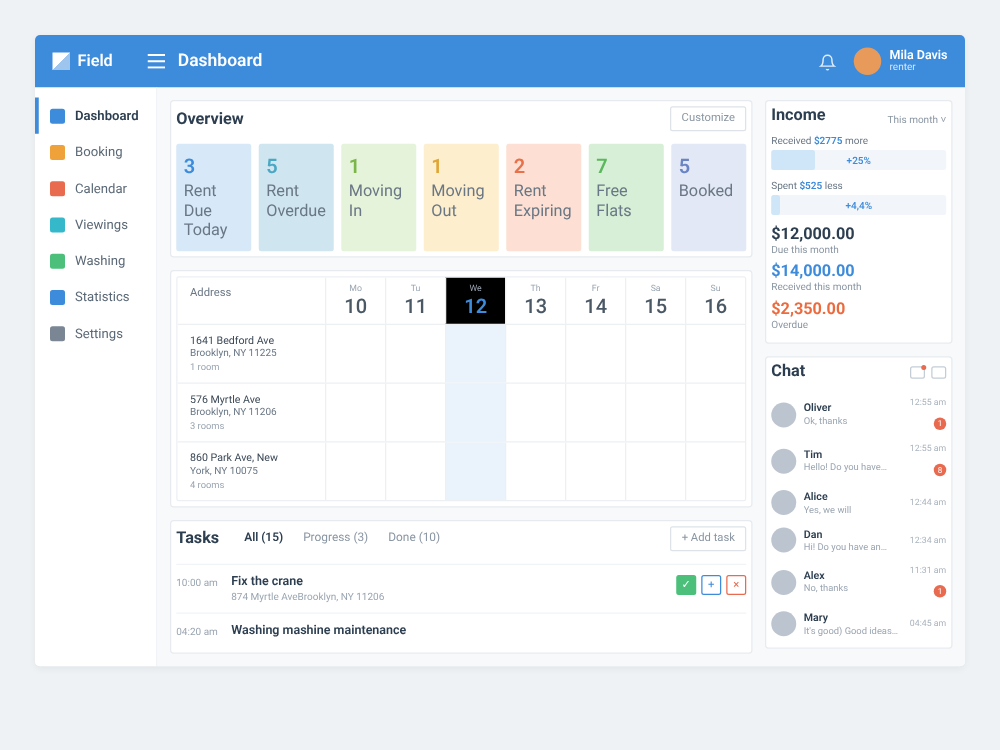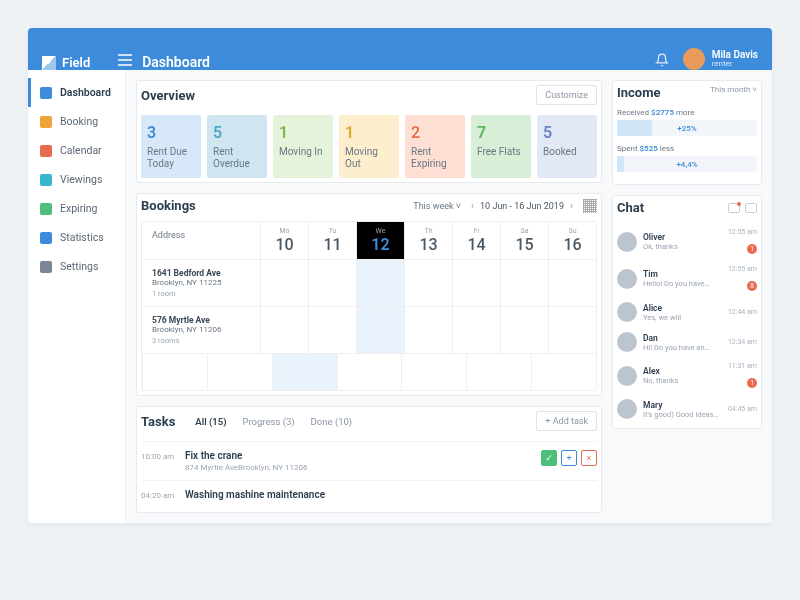--- a/index.html
+++ b/index.html
@@ -1,18 +1,18 @@
 <!DOCTYPE html>
 <html><head>
 <meta charset="utf-8">
 <style>
 *{margin:0;padding:0;box-sizing:border-box;font-family:-apple-system,BlinkMacSystemFont,"Segoe UI",Roboto,sans-serif}
 body{background:#eef2f5;padding:28px;min-width:800px}
 .app{width:744px;margin:0 auto;background:#fff;border-radius:4px;overflow:hidden;box-shadow:0 2px 6px rgba(0,0,0,.05)}
-.topbar{background:#3d8bdb;color:#fff;height:42px;display:flex;align-items:flex-end;padding:0 14px}
+.topbar{background:#3d8bdb;color:#fff;height:42px;display:flex;align-items:center;padding:0 14px}
 .logo{display:flex;align-items:center;font-weight:600;font-size:13px;gap:6px}
 .logo-icon{width:14px;height:14px;background:linear-gradient(135deg,#fff 50%,rgba(255,255,255,.5) 50%)}
 .menu-icon{margin-left:28px;cursor:pointer}
 .page-title{margin-left:10px;font-weight:600;font-size:14px}
 .topbar-right{margin-left:auto;display:flex;align-items:center;gap:14px}
 .bell{width:14px;height:14px;opacity:.85;cursor:pointer}
 .user{display:flex;align-items:center;gap:7px;cursor:pointer}
 .avatar{width:22px;height:22px;border-radius:50%;background:#e89a5a}
 .user-text{line-height:1.1}
 .user-name{font-size:10px;font-weight:600}
@@ -24,60 +24,60 @@
 .nav-ico{width:12px;height:12px;display:inline-block}
 .main{flex:1;background:#f7f9fb;padding:10px;display:flex;gap:10px}
 .center{flex:1;display:flex;flex-direction:column;gap:10px;min-width:0}
 .panel{background:#fff;border:1px solid #e7ebef;border-radius:3px;padding:4px}
 .panel-head{display:flex;align-items:center;justify-content:space-between;margin-bottom:10px}
 .panel-title{font-size:13px;font-weight:700;color:#2c3e50}
 .btn-outline{border:1px solid #dde3e9;background:#fff;padding:4px 8px;font-size:9px;color:#8a96a3;border-radius:2px;cursor:pointer}
 .stats{display:flex;gap:6px}
 .stat{flex:1;padding:8px 6px;border-radius:2px}
 .stat-num{font-size:16px;font-weight:600;margin-bottom:4px}
-.stat-lbl{font-size:10px;color:#6a7785;line-height:1.2}
+.stat-lbl{font-size:13px;color:#6a7785;line-height:1.2}
 .bookings-head{display:flex;align-items:center;gap:10px;margin-bottom:8px}
 .bookings-head .panel-title{margin-right:auto}
 .weeksel{font-size:9px;color:#6a7785;cursor:pointer}
 .daterange{font-size:9px;color:#4a5865;display:flex;align-items:center;gap:6px}
 .arrow{color:#99a4b0;cursor:pointer;font-size:10px}
 .qr{width:14px;height:14px;background:repeating-linear-gradient(#555 0 1px,transparent 1px 2px),repeating-linear-gradient(90deg,#555 0 1px,transparent 1px 2px);opacity:.5;cursor:pointer}
 .cal{border:1px solid #edf0f3;border-radius:2px;overflow:hidden}
 .cal-head{display:flex;border-bottom:1px solid #edf0f3}
 .cal-addr{width:118px;padding:8px 10px;font-size:9px;color:#6a7785}
 .cal-day{flex:1;text-align:center;padding:5px 0;border-left:1px solid #edf0f3}
 .cal-day.active{background:#000000}
 .cal-dow{font-size:7px;color:#9aa5b1}
 .cal-dnum{font-size:16px;color:#4a5865;font-weight:500}
 .cal-day.active .cal-dnum{color:#3d8bdb;font-weight:600}
 .cal-row{display:flex;border-bottom:1px solid #edf0f3}
 .cal-row:last-child{border-bottom:none}
 .cal-row .cal-addr{padding:8px 10px}
-.addr-l1{font-size:8.5px;color:#3a4755;font-weight:700}
+.addr-l1{font-size:8.5px;color:#3a4755;font-weight:400}
 .addr-l2{font-size:8px;color:#6a7785}
 .addr-l3{font-size:7.5px;color:#9aa5b1;margin-top:2px}
 .cal-cell{flex:1;border-left:1px solid #edf0f3;min-height:36px}
 .cal-cell.active{background:#eaf3fc}
 .tasks-head{display:flex;align-items:center;gap:16px;margin-bottom:10px}
 .tasks-head .panel-title{margin-right:4px}
 .ttab{font-size:9.5px;color:#8a96a3;cursor:pointer}
 .ttab.active{color:#2c3e50;font-weight:600}
 .tasks-head .btn-outline{margin-left:auto}
 .task{display:flex;padding:8px 0;border-top:1px solid #f1f4f7}
 .task-time{width:44px;font-size:8px;color:#9aa5b1;padding-top:2px}
 .task-body{flex:1}
 .task-title{font-size:10px;font-weight:600;color:#2c3e50}
 .task-sub{font-size:8px;color:#9aa5b1;margin-top:2px}
 .task-actions{display:flex;gap:4px;align-items:flex-start}
 .tact{width:16px;height:16px;border:1px solid;border-radius:2px;display:flex;align-items:center;justify-content:center;font-size:9px;cursor:pointer}
 .tact.ok{background:#4cc07a;border-color:#4cc07a;color:#fff}
 .tact.add{border-color:#3d8bdb;color:#3d8bdb}
 .tact.del{border-color:#e86a4f;color:#e86a4f}
 .right{width:150px;display:flex;flex-direction:column;gap:10px}
-.income-head{display:flex;align-items:flex-start;justify-content:space-between;margin-bottom:8px}
+.income-head{display:flex;align-items:flex-end;justify-content:space-between;margin-bottom:8px}
 .period{font-size:8px;color:#8a96a3;cursor:pointer}
 .inc-line{font-size:8px;color:#6a7785;margin-bottom:3px}
 .inc-amt{color:#3d8bdb;font-weight:600}
 .inc-bar{height:16px;background:#f2f6fa;border-radius:2px;position:relative;display:flex;align-items:center;justify-content:center;margin-bottom:8px}
 .inc-bar-fill{position:absolute;left:0;top:0;bottom:0;background:#cfe6f9;border-radius:2px}
 .inc-bar-txt{position:relative;font-size:8px;color:#3d8bdb;font-weight:500}
 .inc-big{font-size:13px;font-weight:700;margin-top:4px}
 .inc-sub{font-size:8px;color:#8a96a3;margin-bottom:6px}
 .c-blue{color:#3d8bdb}.c-orange{color:#ec6b3e}.c-dark{color:#2c3e50}
 .chat-head{display:flex;align-items:center;margin-bottom:8px}
@@ -138,21 +138,21 @@
         <div class="nav-item">
           <span class="nav-ico" style="background:#e86a4f;mask:none;border-radius:2px"></span>
           <span>Calendar</span>
         </div>
         <div class="nav-item">
           <span class="nav-ico" style="background:#35b8c9;mask:none;border-radius:2px"></span>
           <span>Viewings</span>
         </div>
         <div class="nav-item">
           <span class="nav-ico" style="background:#4cc07a;mask:none;border-radius:2px"></span>
-          <span>Expiring</span>
+          <span>Washing</span>
         </div>
         <div class="nav-item">
           <span class="nav-ico" style="background:#3d8bdb;mask:none;border-radius:2px"></span>
           <span>Statistics</span>
         </div>
         <div class="nav-item">
           <span class="nav-ico" style="background:#7a8694;mask:none;border-radius:2px"></span>
           <span>Settings</span>
         </div>
       </div>
@@ -191,30 +191,20 @@
                 <div class="stat-lbl">Free Flats</div>
               </div>
               <div class="stat" style="background: rgb(226, 232, 245);">
                 <div class="stat-num" style="color:#6a84c4">5</div>
                 <div class="stat-lbl">Booked</div>
               </div>
             </div>
         </div>
 
         <div class="panel">
-          <div class="bookings-head">
-            <div class="panel-title">Bookings</div>
-            <span class="weeksel"><span>This week</span> ˅</span>
-            <span class="daterange">
-              <span class="arrow">‹</span>
-              <span>10 Jun - 16 Jun 2019</span>
-              <span class="arrow">›</span>
-            </span>
-            <span class="qr"></span>
-          </div>
           <div class="cal">
             <div class="cal-head" id="calhead">
               <div class="cal-addr">Address</div>
             <div class="cal-day">
                   <div class="cal-dow">Mo</div>
                   <div class="cal-dnum">10</div>
                 </div>
                 <div class="cal-day">
                   <div class="cal-dow">Tu</div>
                   <div class="cal-dnum">11</div>
@@ -263,20 +253,25 @@
                   </div>
                   <div class="cal-cell"></div>
                   <div class="cal-cell"></div>
                   <div class="cal-cell active"></div>
                   <div class="cal-cell"></div>
                   <div class="cal-cell"></div>
                   <div class="cal-cell"></div>
                   <div class="cal-cell"></div>
                 </div>
                 <div class="cal-row">
+                  <div class="cal-addr">
+                    <div class="addr-l1">860 Park Ave, New</div>
+                    <div class="addr-l2">York, NY 10075</div>
+                    <div class="addr-l3">4 rooms</div>
+                  </div>
                   <div class="cal-cell"></div>
                   <div class="cal-cell"></div>
                   <div class="cal-cell active"></div>
                   <div class="cal-cell"></div>
                   <div class="cal-cell"></div>
                   <div class="cal-cell"></div>
                   <div class="cal-cell"></div>
                 </div>
               </div>
           </div>
@@ -323,20 +318,34 @@
           <div class="inc-line"><span>Received </span><span class="inc-amt">$2775</span><span> more</span></div>
           <div class="inc-bar">
               <div class="inc-bar-fill" style="width:25%"></div>
               <span class="inc-bar-txt">+25%</span>
             </div>
           <div class="inc-line"><span>Spent </span><span class="inc-amt">$525</span><span> less</span></div>
           <div class="inc-bar">
               <div class="inc-bar-fill" style="width:5%"></div>
               <span class="inc-bar-txt">+4,4%</span>
             </div>
+          <div id="figures">
+              <div>
+                <div class="inc-big c-dark">$12,000.00</div>
+                <div class="inc-sub">Due this month</div>
+              </div>
+              <div>
+                <div class="inc-big c-blue">$14,000.00</div>
+                <div class="inc-sub">Received this month</div>
+              </div>
+              <div>
+                <div class="inc-big c-orange">$2,350.00</div>
+                <div class="inc-sub">Overdue</div>
+              </div>
+            </div>
         </div>
 
         <div class="panel">
           <div class="chat-head">
             <div class="panel-title">Chat</div>
             <span class="chat-ico dot"></span>
             <span class="chat-ico"></span>
           </div>
           <div id="chatlist">
               <div class="chat-item">

